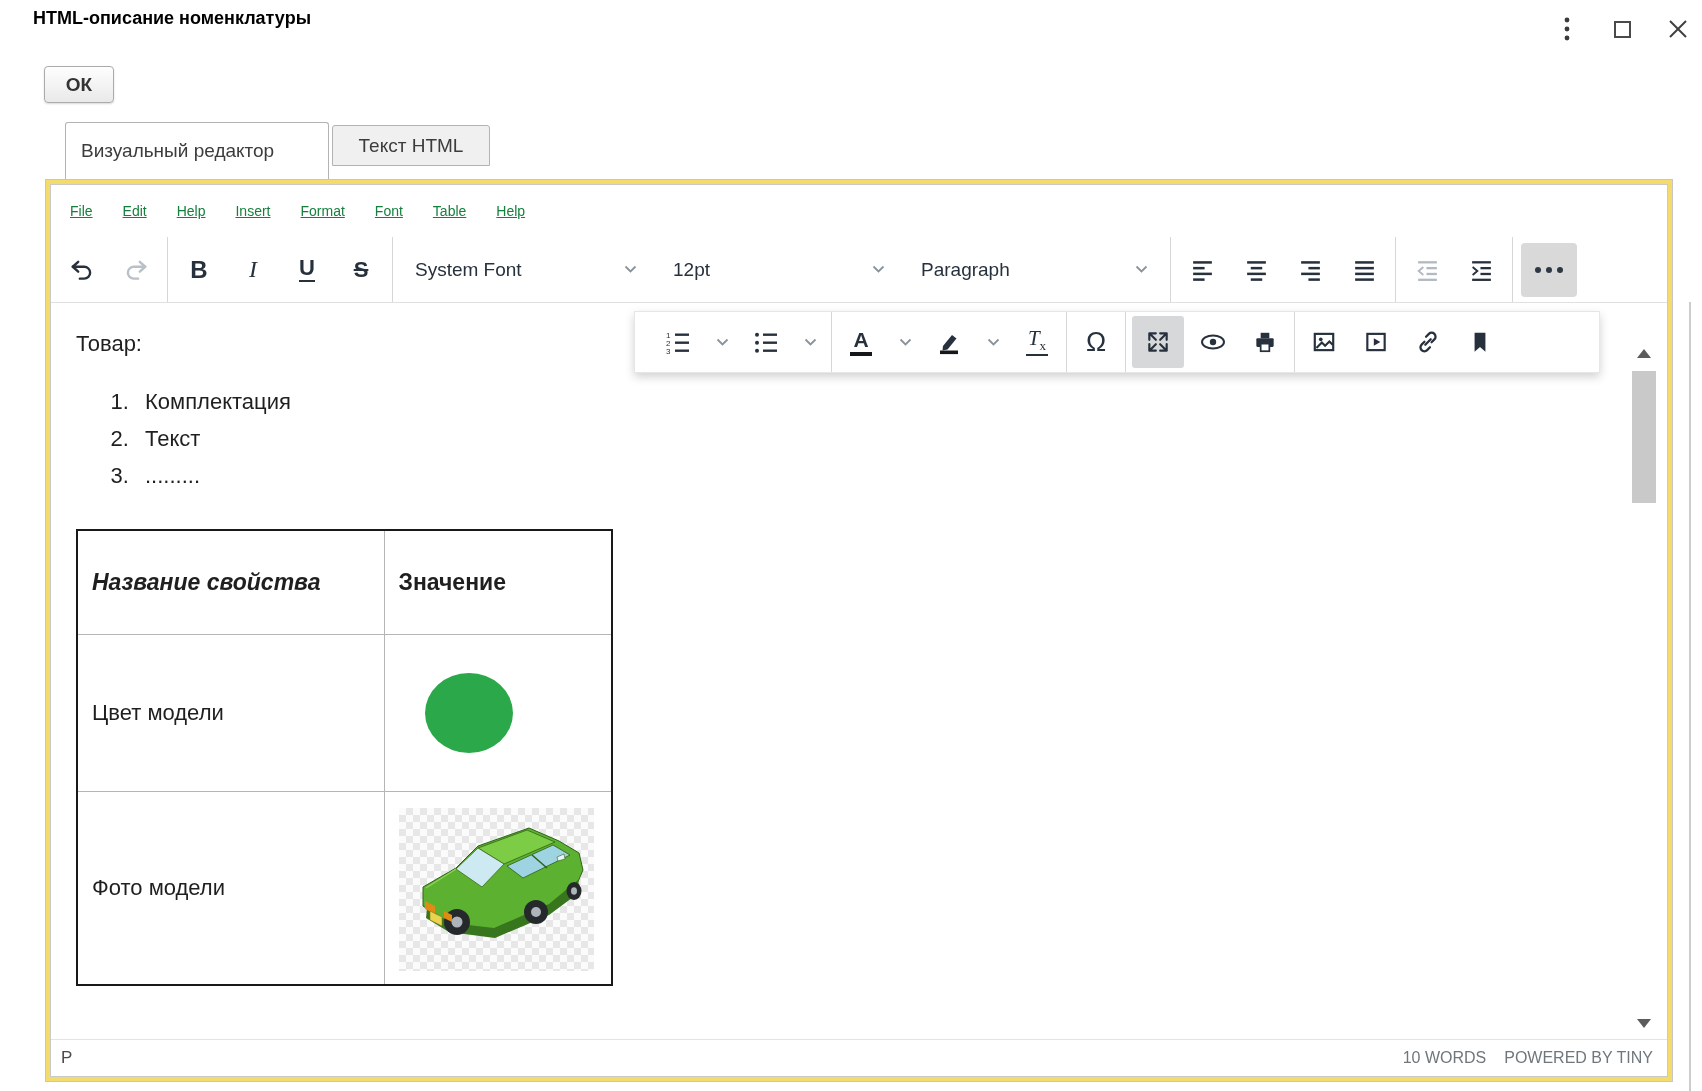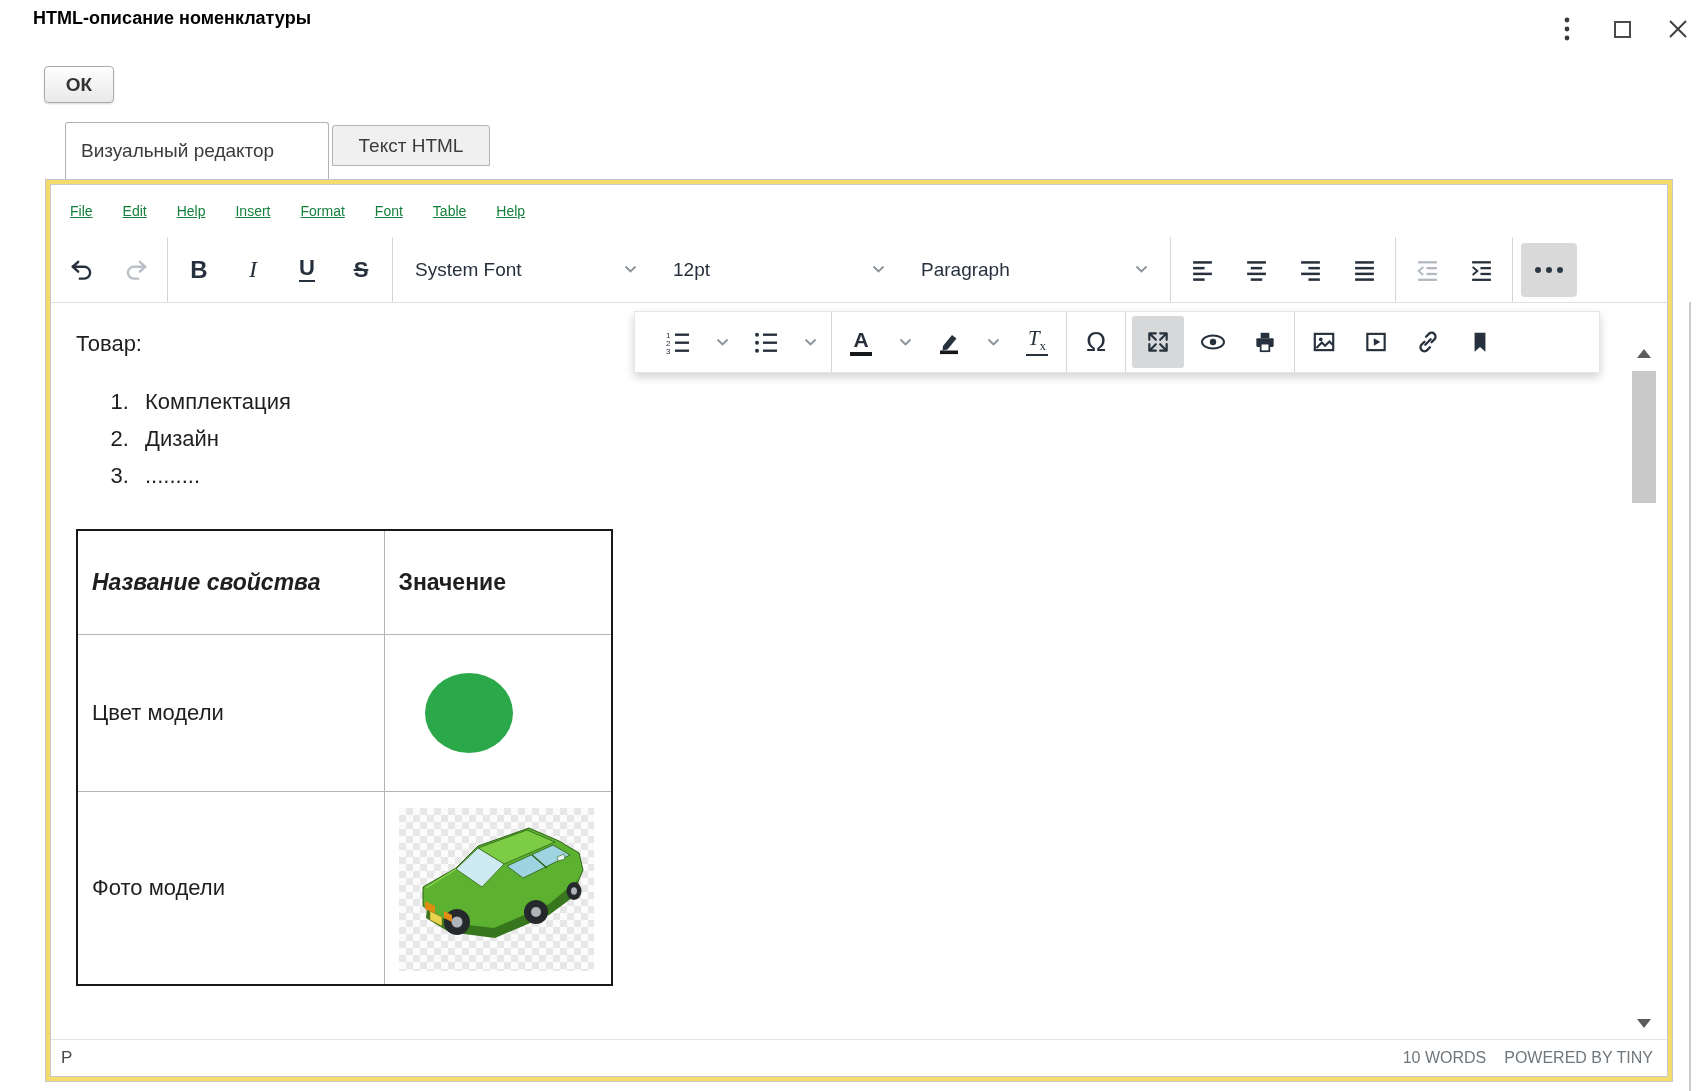--- a/index.html
+++ b/index.html
@@ -368,21 +368,21 @@
           <svg class="ic" width="26" height="26" viewBox="0 0 24 24">
             <path d="M7 3.5h10V21l-5-4.3L7 21z" fill="#27313d"></path>
           </svg>
         </div>
       </div>
 
       <div class="doc">
         <p class="doc-intro">Товар:</p>
         <ol class="doc-list">
           <li>Комплектация</li>
-          <li>Дизайн</li>
+          <li>Текст</li>
           <li>.........</li>
         </ol>
         <table class="doc-table">
           <tbody>
               <tr class="row-head">
             <th class="col-name">Название свойства</th>
             <th class="col-val">Значение</th>
           </tr>
           <tr class="row-color">
             <td>Цвет модели</td>

